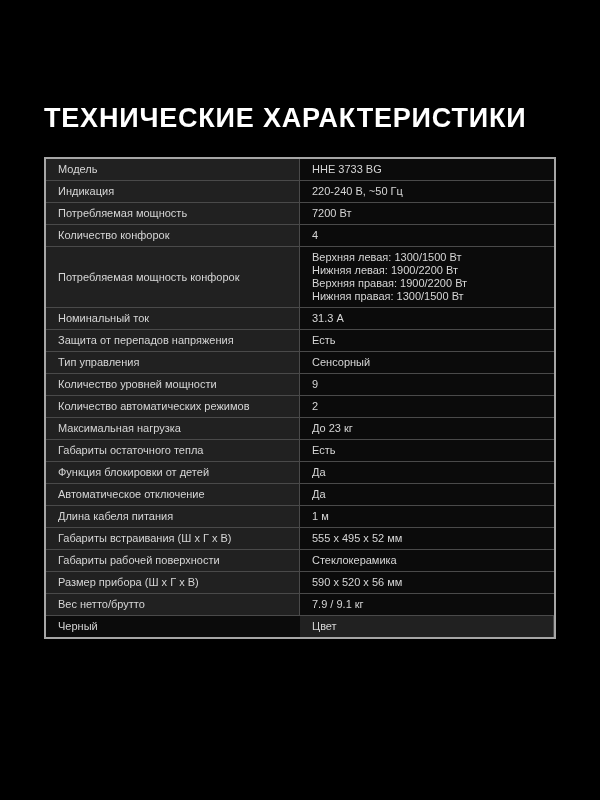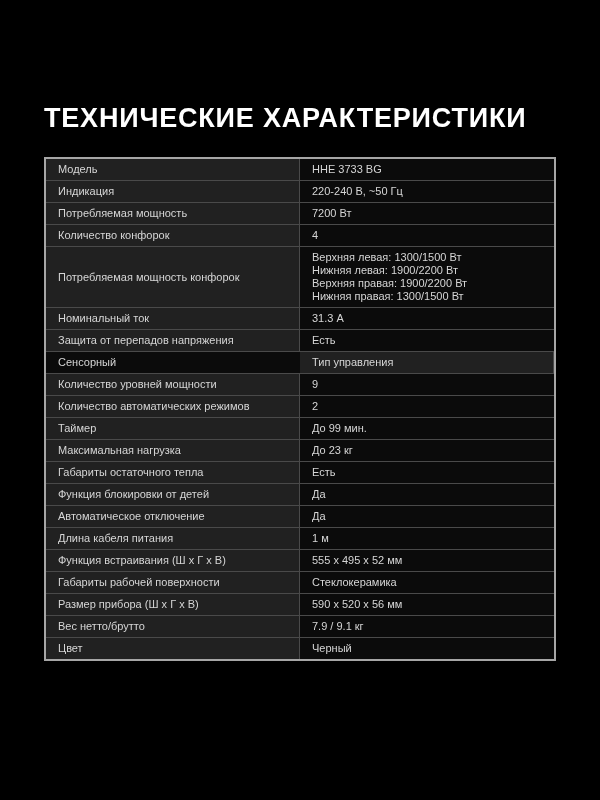--- a/index.html
+++ b/index.html
@@ -101,38 +101,34 @@
     <div class="cell label">Номинальный ток</div>
     <div class="cell value">31.3 А</div>
   </div>
 
   <div class="row">
     <div class="cell label">Защита от перепадов напряжения</div>
     <div class="cell value">Есть</div>
   </div>
 
   <div class="row">
+    <div class="cell label">Тип управления</div>
     <div class="cell value">Сенсорный</div>
-    <div class="cell label">Тип управления</div>
   </div>
 
   <div class="row">
     <div class="cell label">Количество уровней мощности</div>
     <div class="cell value">9</div>
   </div>
 
   <div class="row">
     <div class="cell label">Количество автоматических режимов</div>
     <div class="cell value">2</div>
   </div>
 
-  <div class="row">
-    <div class="cell label">Таймер</div>
-    <div class="cell value">До 99 мин.</div>
-  </div>
 
   <div class="row">
     <div class="cell label">Максимальная нагрузка</div>
     <div class="cell value">До 23 кг</div>
   </div>
 
   <div class="row">
     <div class="cell label">Габариты остаточного тепла</div>
     <div class="cell value">Есть</div>
   </div>
@@ -146,37 +142,37 @@
     <div class="cell label">Автоматическое отключение</div>
     <div class="cell value">Да</div>
   </div>
 
   <div class="row">
     <div class="cell label">Длина кабеля питания</div>
     <div class="cell value">1 м</div>
   </div>
 
   <div class="row">
-    <div class="cell label">Функция встраивания (Ш х Г х В)</div>
+    <div class="cell label">Габариты встраивания (Ш х Г х В)</div>
     <div class="cell value">555 х 495 х 52 мм</div>
   </div>
 
   <div class="row">
     <div class="cell label">Габариты рабочей поверхности</div>
     <div class="cell value">Стеклокерамика</div>
   </div>
 
   <div class="row">
     <div class="cell label">Размер прибора (Ш х Г х В)</div>
     <div class="cell value">590 х 520 х 56 мм</div>
   </div>
 
   <div class="row">
     <div class="cell label">Вес нетто/брутто</div>
     <div class="cell value">7.9 / 9.1 кг</div>
   </div>
 
   <div class="row">
+    <div class="cell value">Черный</div>
     <div class="cell label">Цвет</div>
-    <div class="cell value">Черный</div>
   </div>
 </div>
 </div>
 
 </body></html>

